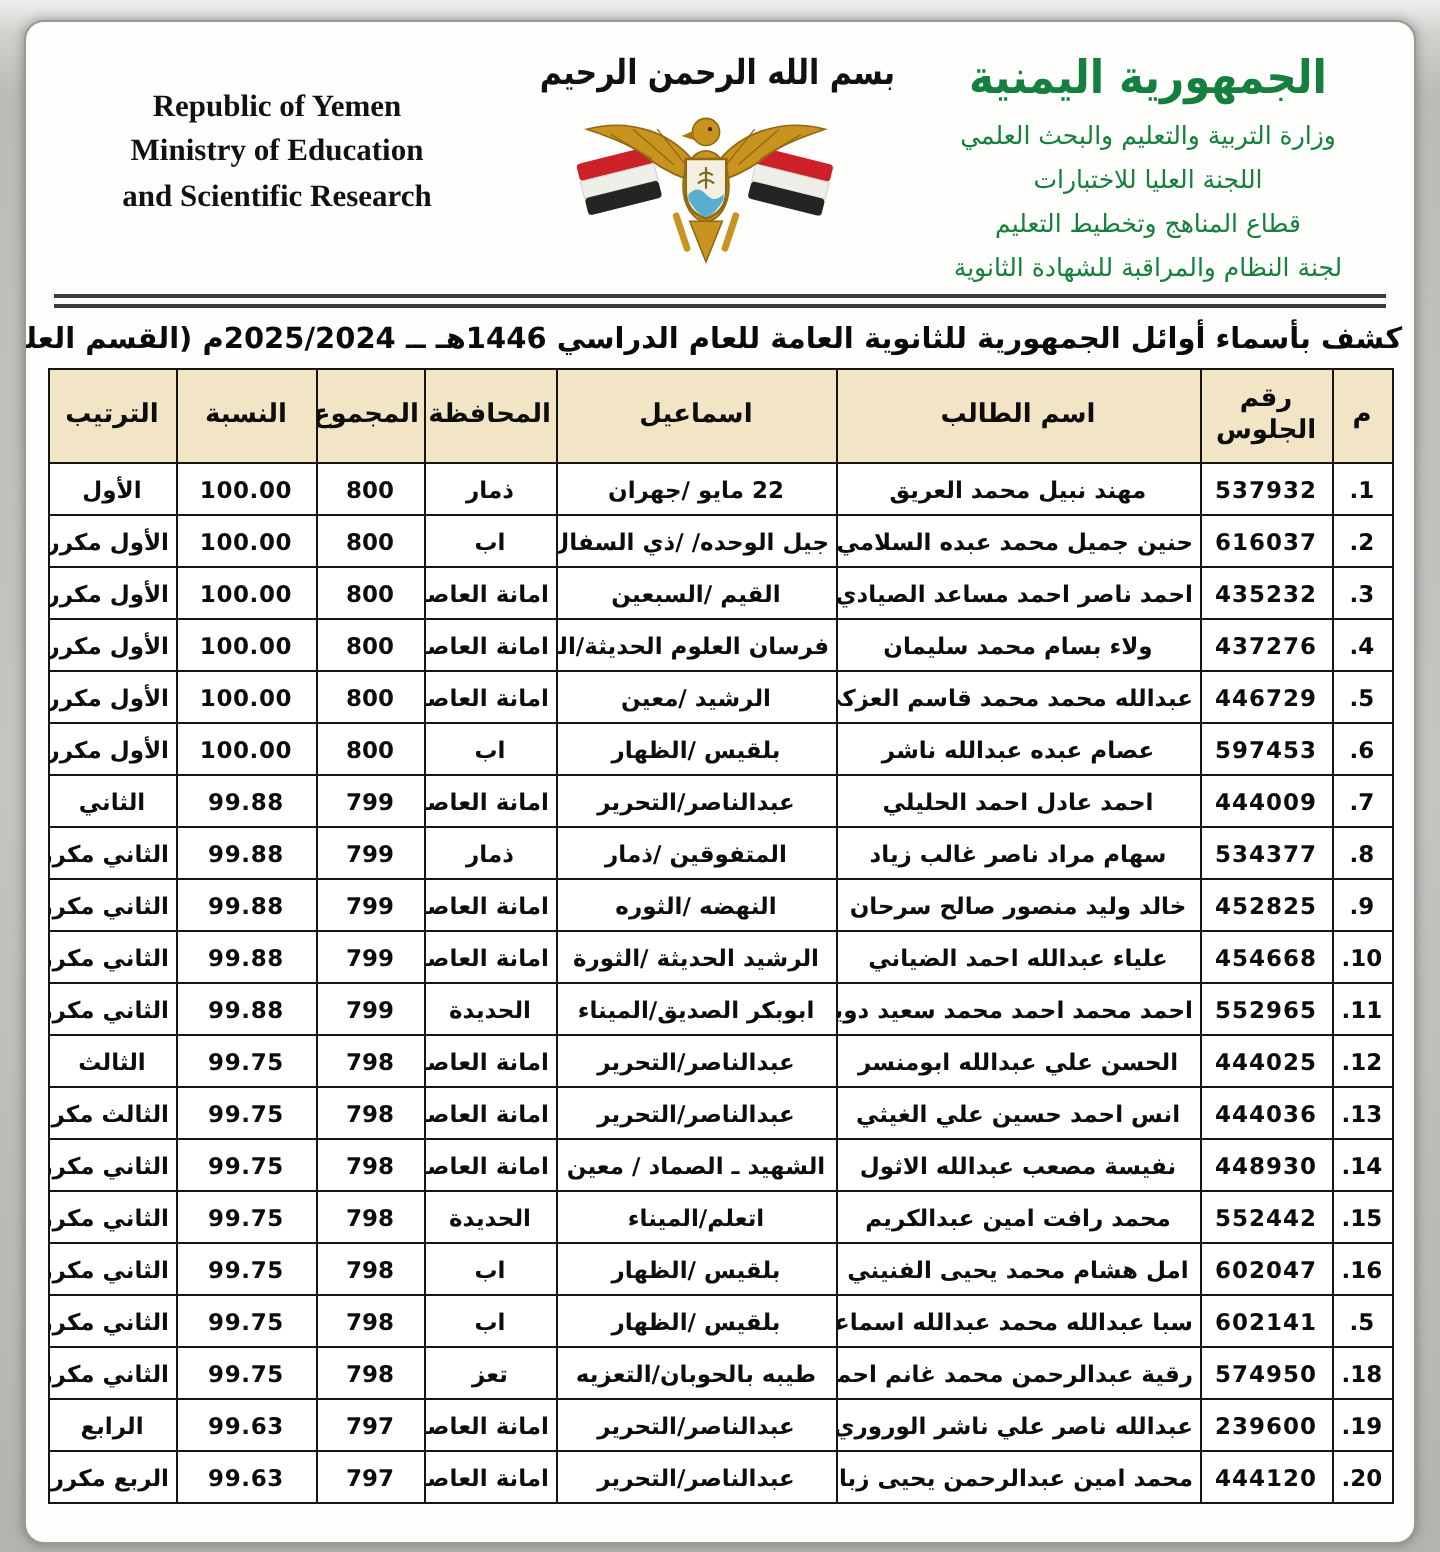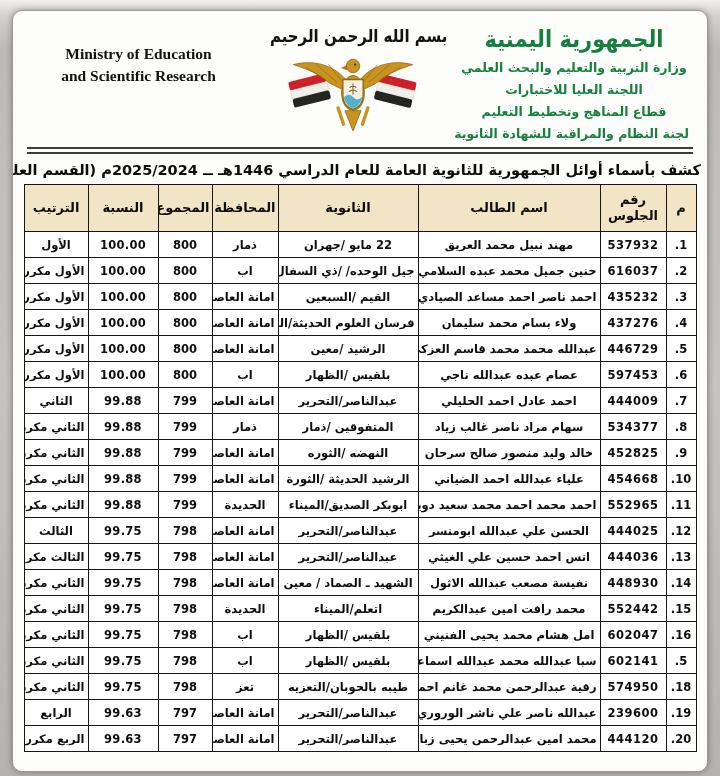--- a/index.html
+++ b/index.html
@@ -30,21 +30,21 @@
     transform:scaleY(1.15);margin:2px 0 2px 0;
   }
   .emblem-svg{width:160px;height:88px;display:block;margin:0 auto;}
   .ar-block{
     width:230px;text-align:center;color:#15803d;direction:rtl;margin-top:2px;
   }
   .ar-country{
     font-size:21px;font-weight:bold;letter-spacing:-1px;transform:scaleY(1.1);
     margin-bottom:6px;
   }
-  .ar-line{font-size:12.5px;font-weight:bold;line-height:1.75;white-space:nowrap;}
+  .ar-line{font-size:12.5px;font-weight:normal;line-height:1.75;white-space:nowrap;}
   
   .double-rule{
     margin:4px 14px 0 14px;height:3px;
     border-top:2px solid #3c3c3c;border-bottom:2px solid #3c3c3c;
   }
   .doc-title{
     direction:rtl;text-align:center;font-weight:bold;color:#0b0b0b;
     font-size:14.5px;margin:8px 6px 6px 6px;white-space:nowrap;
   }
   
@@ -71,20 +71,21 @@
   td.c-rank{font-size:10.5px;}
 </style>
 </head>
 <body>
 
 <div class="page">
 
   <div class="letterhead">
 
     <div class="en-block">
+      <div>Republic of Yemen</div>
       <div>Ministry of Education</div>
       <div>and Scientific Research</div>
     </div>
 
     <div class="emblem-block">
       <div class="bismillah">بسم الله الرحمن الرحيم</div>
       <svg class="emblem-svg" viewBox="0 0 220 130" aria-hidden="true">
 
         <g transform="translate(14,52) rotate(-14)">
           <rect x="0" y="0" width="56" height="13" rx="3" fill="#ce2029"></rect>
@@ -140,21 +141,21 @@
       <col style="width:66px">
         <col style="width:54px">
         <col style="width:70px">
         <col style="width:64px">
     </colgroup>
     <thead>
       <tr>
           <th>م</th>
           <th>رقم الجلوس</th>
           <th>اسم الطالب</th>
-          <th>الثانوية</th>
+          <th>اسماعيل</th>
           <th>المحافظة</th>
           <th>المجموع</th>
           <th>النسبة</th>
           <th>الترتيب</th>
         </tr>
     </thead>
     <tbody>
         <tr>
           <td class="c-no">1.</td>
           <td class="c-seat">537932</td>
@@ -201,21 +202,21 @@
           <td class="c-name">عبدالله محمد محمد قاسم العزكي</td>
           <td class="c-school">الرشيد /معين</td>
           <td class="c-governorate">امانة العاصمة</td>
           <td class="c-total">800</td>
           <td class="c-pct">100.00</td>
           <td class="c-rank">الأول مكرر</td>
         </tr>
         <tr>
           <td class="c-no">6.</td>
           <td class="c-seat">597453</td>
-          <td class="c-name">عصام عبده عبدالله ناجي</td>
+          <td class="c-name">عصام عبده عبدالله ناشر</td>
           <td class="c-school">بلقيس /الظهار</td>
           <td class="c-governorate">اب</td>
           <td class="c-total">800</td>
           <td class="c-pct">100.00</td>
           <td class="c-rank">الأول مكرر</td>
         </tr>
         <tr>
           <td class="c-no">7.</td>
           <td class="c-seat">444009</td>
           <td class="c-name">احمد عادل احمد الحليلي</td>

